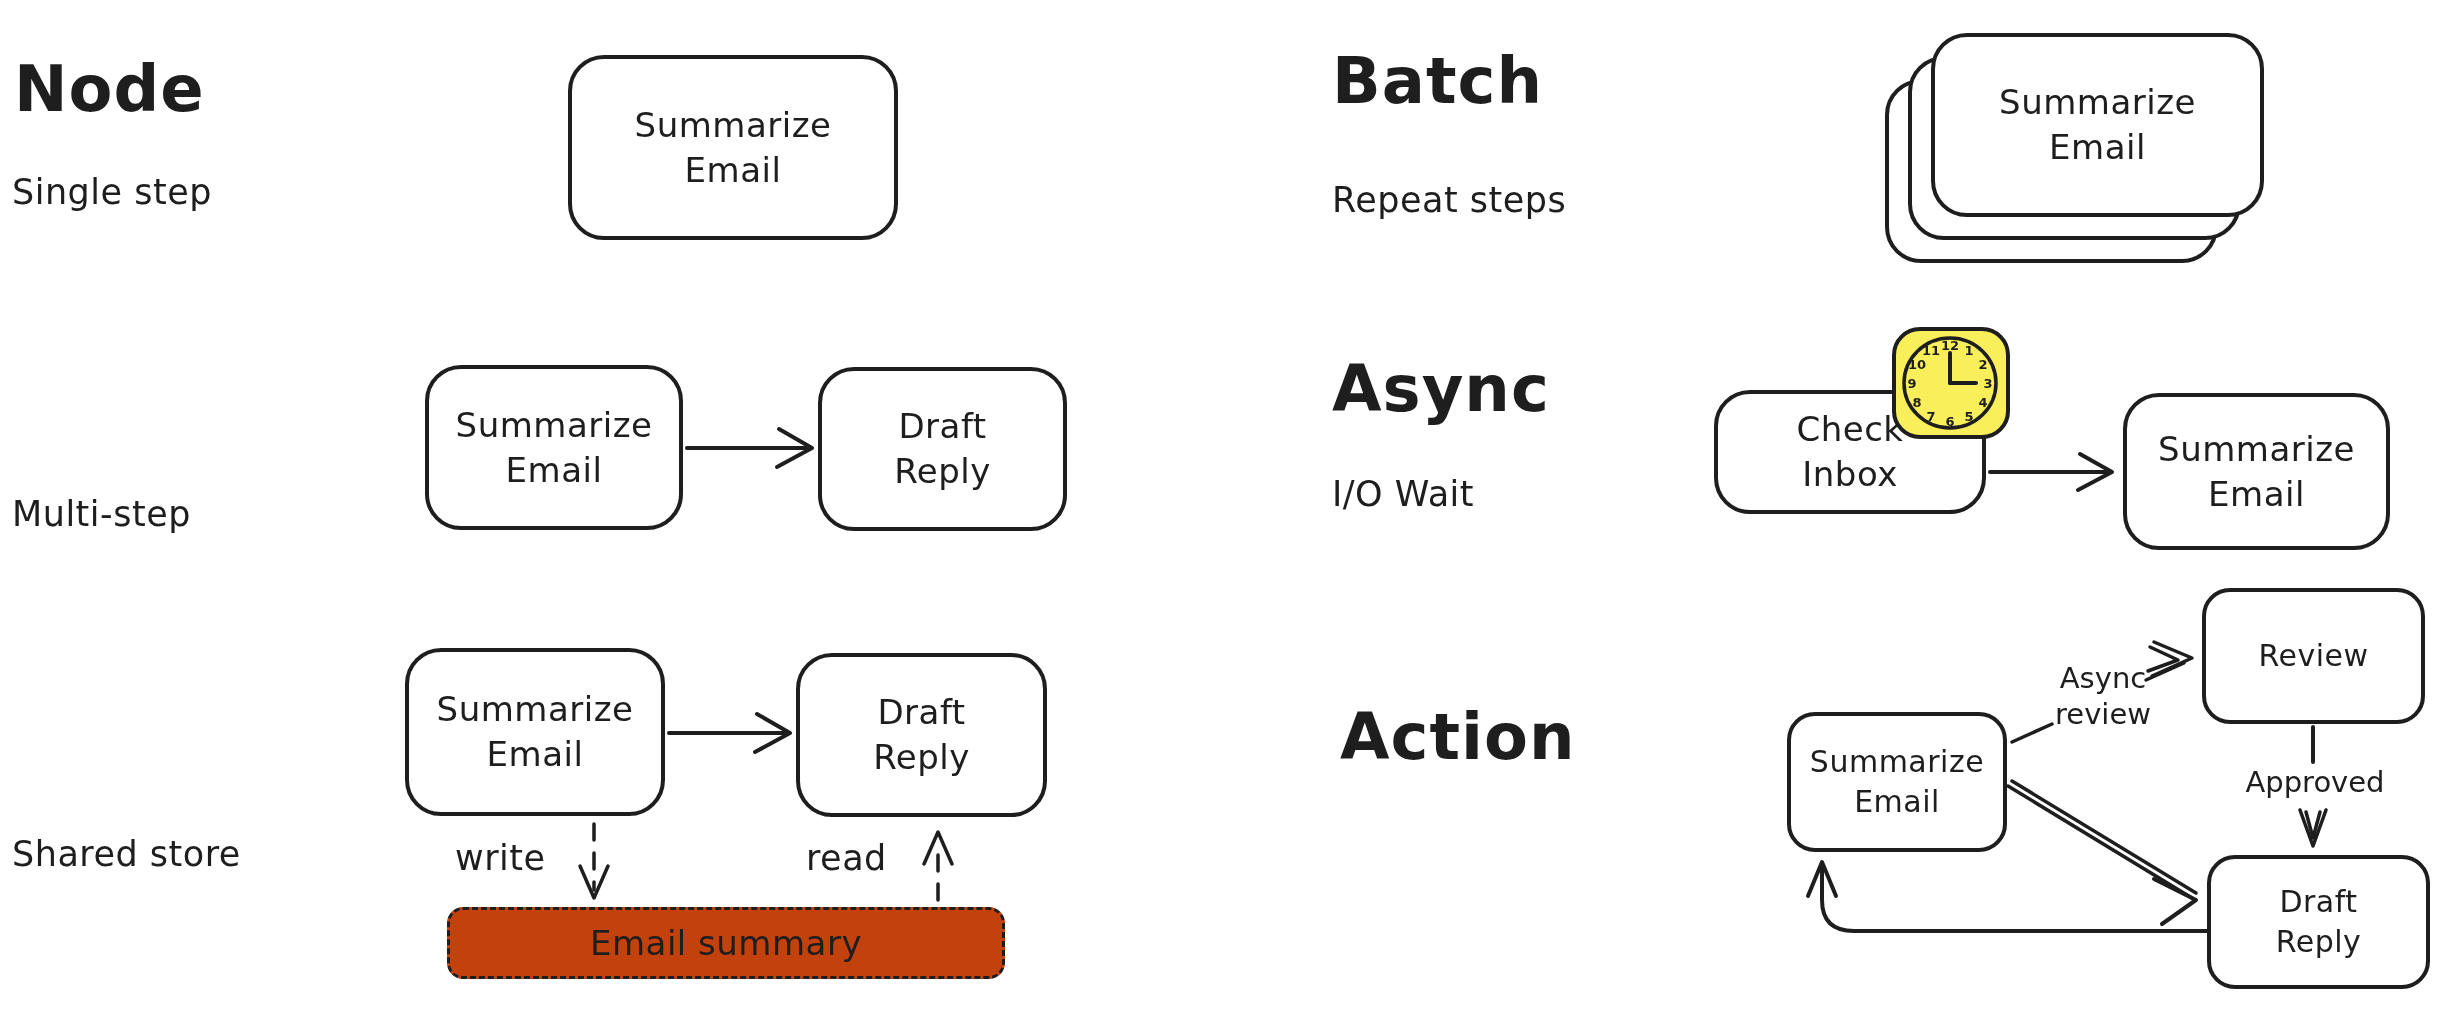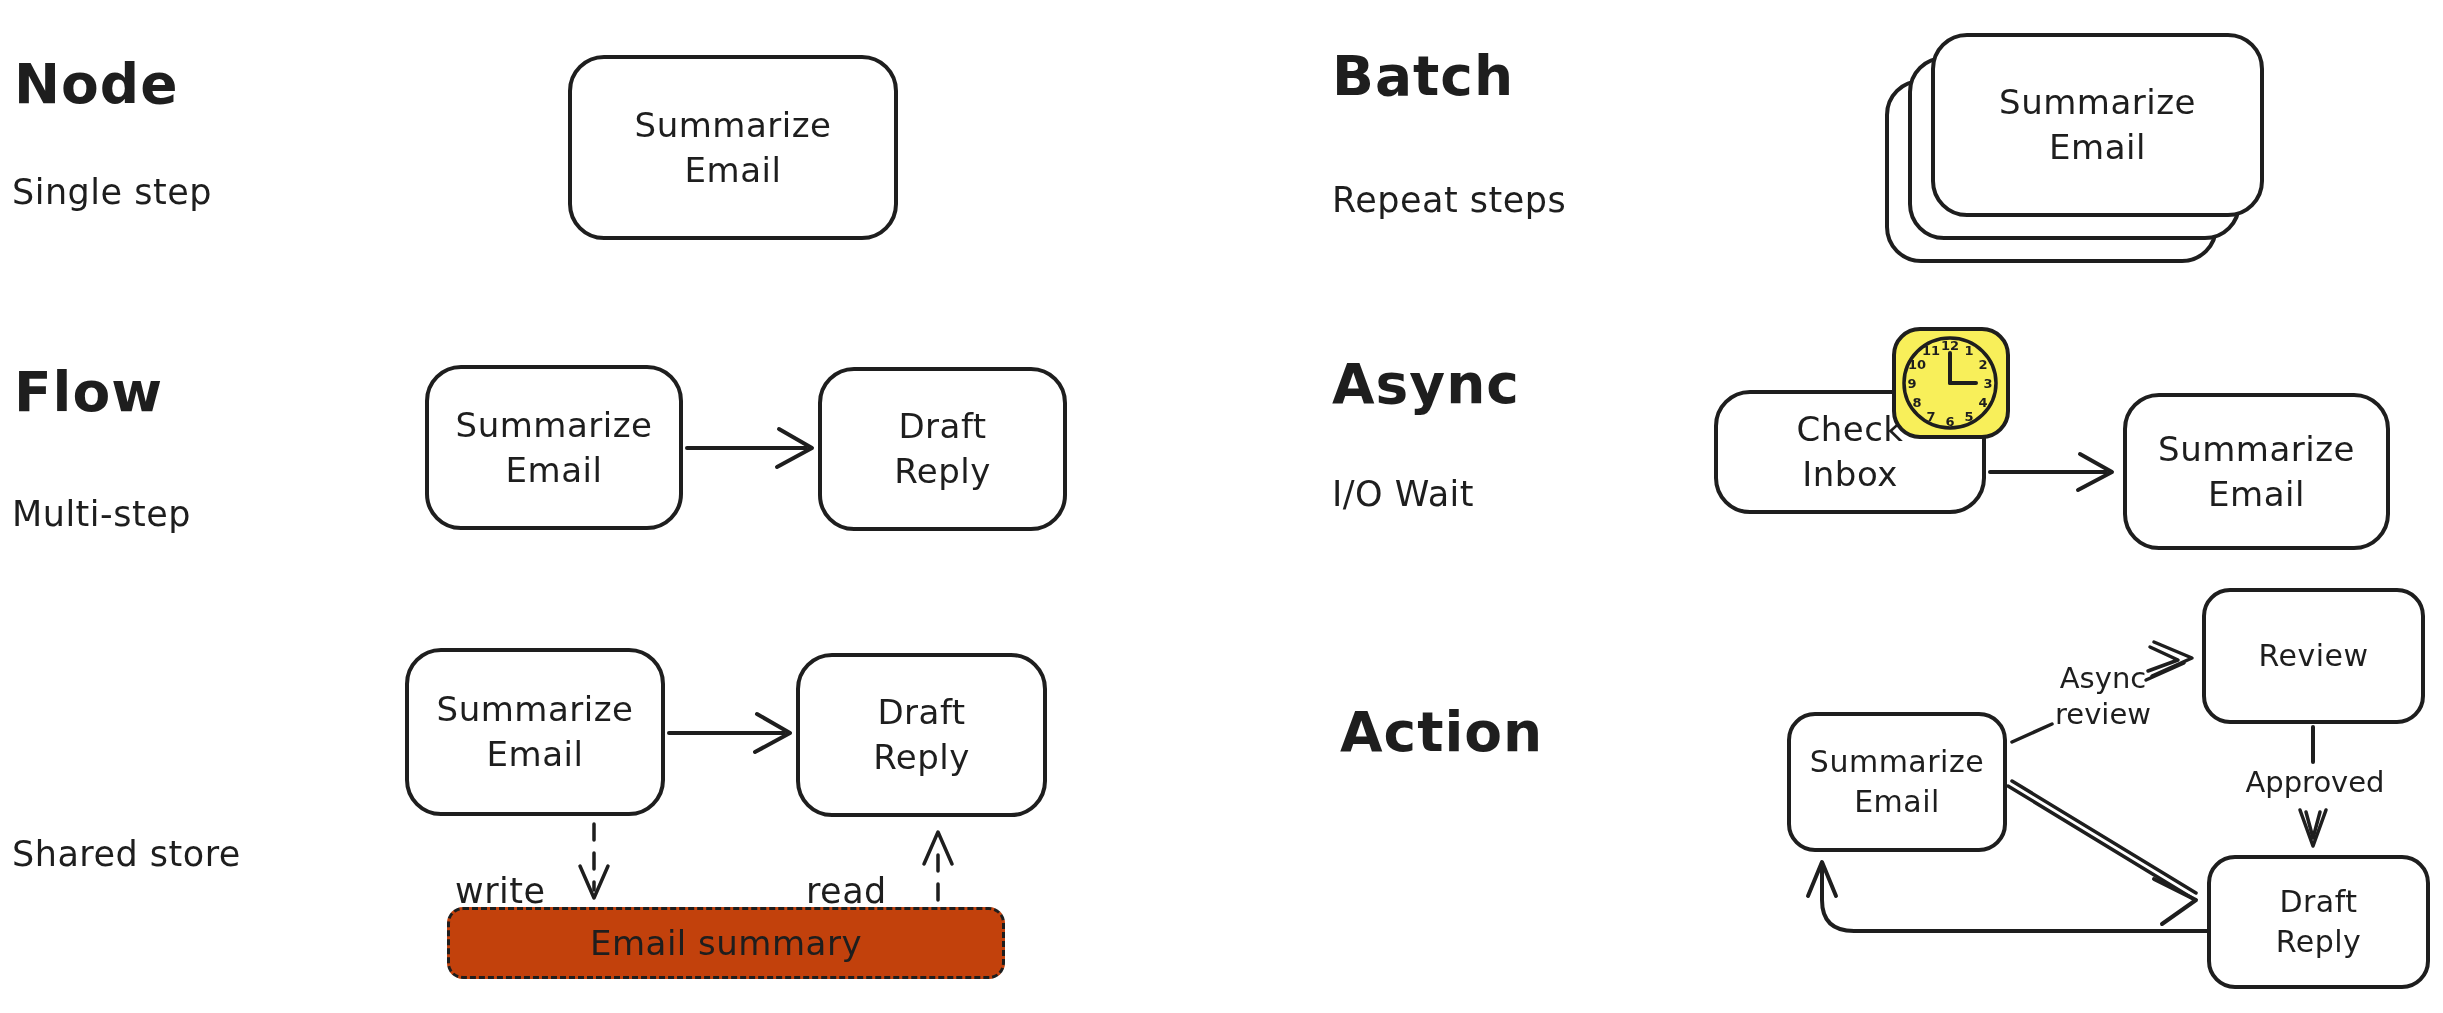--- a/index.html
+++ b/index.html
@@ -6,39 +6,39 @@
     --stroke:#1e1e1e;
     --bg:#ffffff;
     --clock:#f8ef5a;
   }
   html,body{margin:0;padding:0;background:var(--bg);}
   .canvas{
     position:relative;width:2443px;height:1013px;background:var(--bg);
     font-family:"DejaVu Sans", sans-serif;color:var(--stroke);overflow:hidden;
   }
   .title{
-    position:absolute;font-size:55px;font-weight:700;letter-spacing:1px;white-space:nowrap;
+    position:absolute;font-size:64px;font-weight:700;letter-spacing:1px;white-space:nowrap;
   }
   .subtitle{
     position:absolute;font-size:35px;font-weight:400;letter-spacing:0.5px;white-space:nowrap;
   }
   .box{
     position:absolute;box-sizing:border-box;background:#fff;
     border:4.5px solid var(--stroke);border-radius:36px;
     display:flex;flex-direction:column;align-items:center;justify-content:center;
     text-align:center;font-size:34px;line-height:1.32;letter-spacing:0.5px;
   }
   .box.small{font-size:30px;border-radius:28px;border-width:4px;}
   .store{
     position:absolute;box-sizing:border-box;background:#c2410c;
     border:3.5px dashed var(--stroke);border-radius:16px;
     display:flex;align-items:center;justify-content:center;
     font-size:34px;letter-spacing:0.5px;
   }
-  .flabel{position:absolute;font-size:35px;letter-spacing:0.5px;white-space:nowrap;margin-top:33px;}
+  .flabel{position:absolute;font-size:35px;letter-spacing:0.5px;white-space:nowrap;}
   .slabel{position:absolute;font-size:29px;line-height:1.25;text-align:center;}
   svg.layer{position:absolute;left:0;top:0;width:2443px;height:1013px;}
   .ln{stroke:var(--stroke);fill:none;stroke-width:4;stroke-linecap:round;stroke-linejoin:round;}
   .ln.thin{stroke-width:3.5;}
   .ln.dash{stroke-dasharray:16 13;stroke-width:3.5;}
   .clock-num{font-size:13px;font-weight:600;fill:var(--stroke);text-anchor:middle;
     font-family:"DejaVu Sans", sans-serif;}
 </style>
 </head>
 <body>
@@ -79,21 +79,20 @@
     <path class="ln" d="M 1808 896 L 1822 862 L 1836 896"></path>
   </svg>
 
   <div class="title" style="left:14px;top:52px;">Node</div>
   <div class="subtitle" style="left:12px;top:172px;">Single step</div>
   <div class="box" style="left:568px;top:55px;width:330px;height:185px;">
     <span>Summarize</span>
     <span>Email</span>
   </div>
 
-  <div class="title" style="left:14px;top:360px;">Flow</div>
   <div class="subtitle" style="left:12px;top:494px;">Multi-step</div>
   <div class="box" style="left:425px;top:365px;width:258px;height:165px;">
     <span>Summarize</span>
     <span>Email</span>
   </div>
   <div class="box" style="left:818px;top:367px;width:249px;height:164px;">
     <span>Draft</span>
     <span>Reply</span>
   </div>
 

